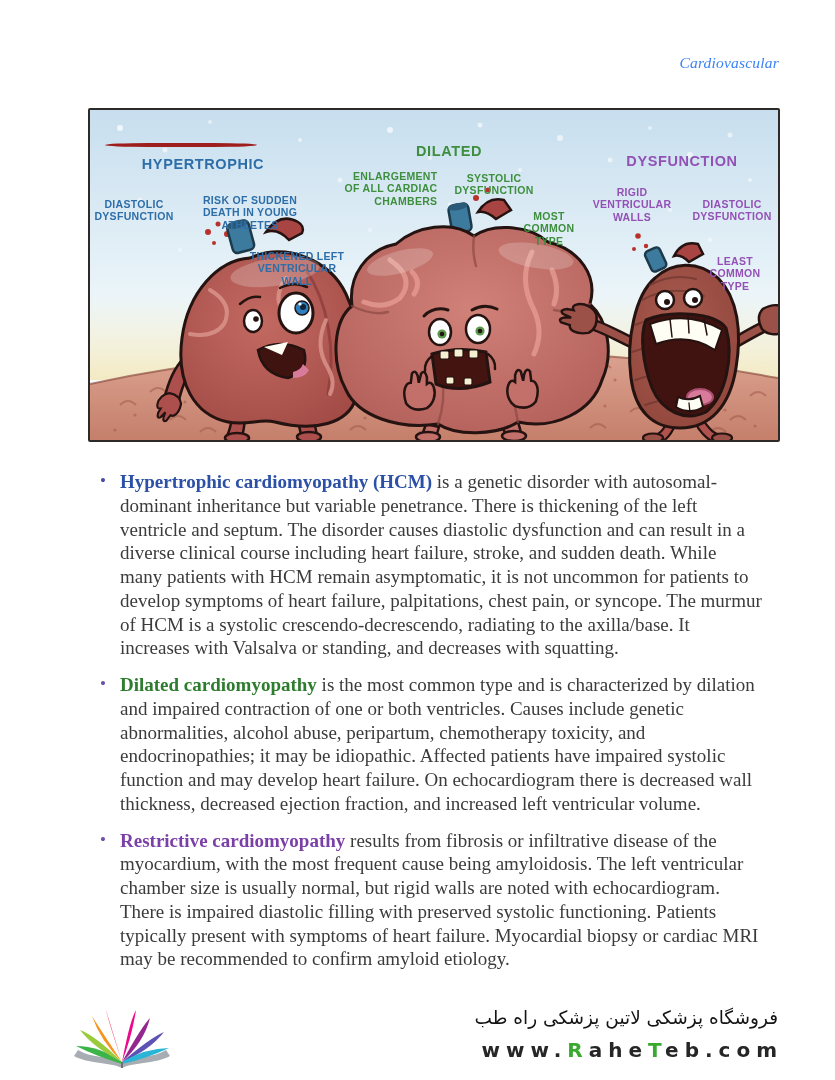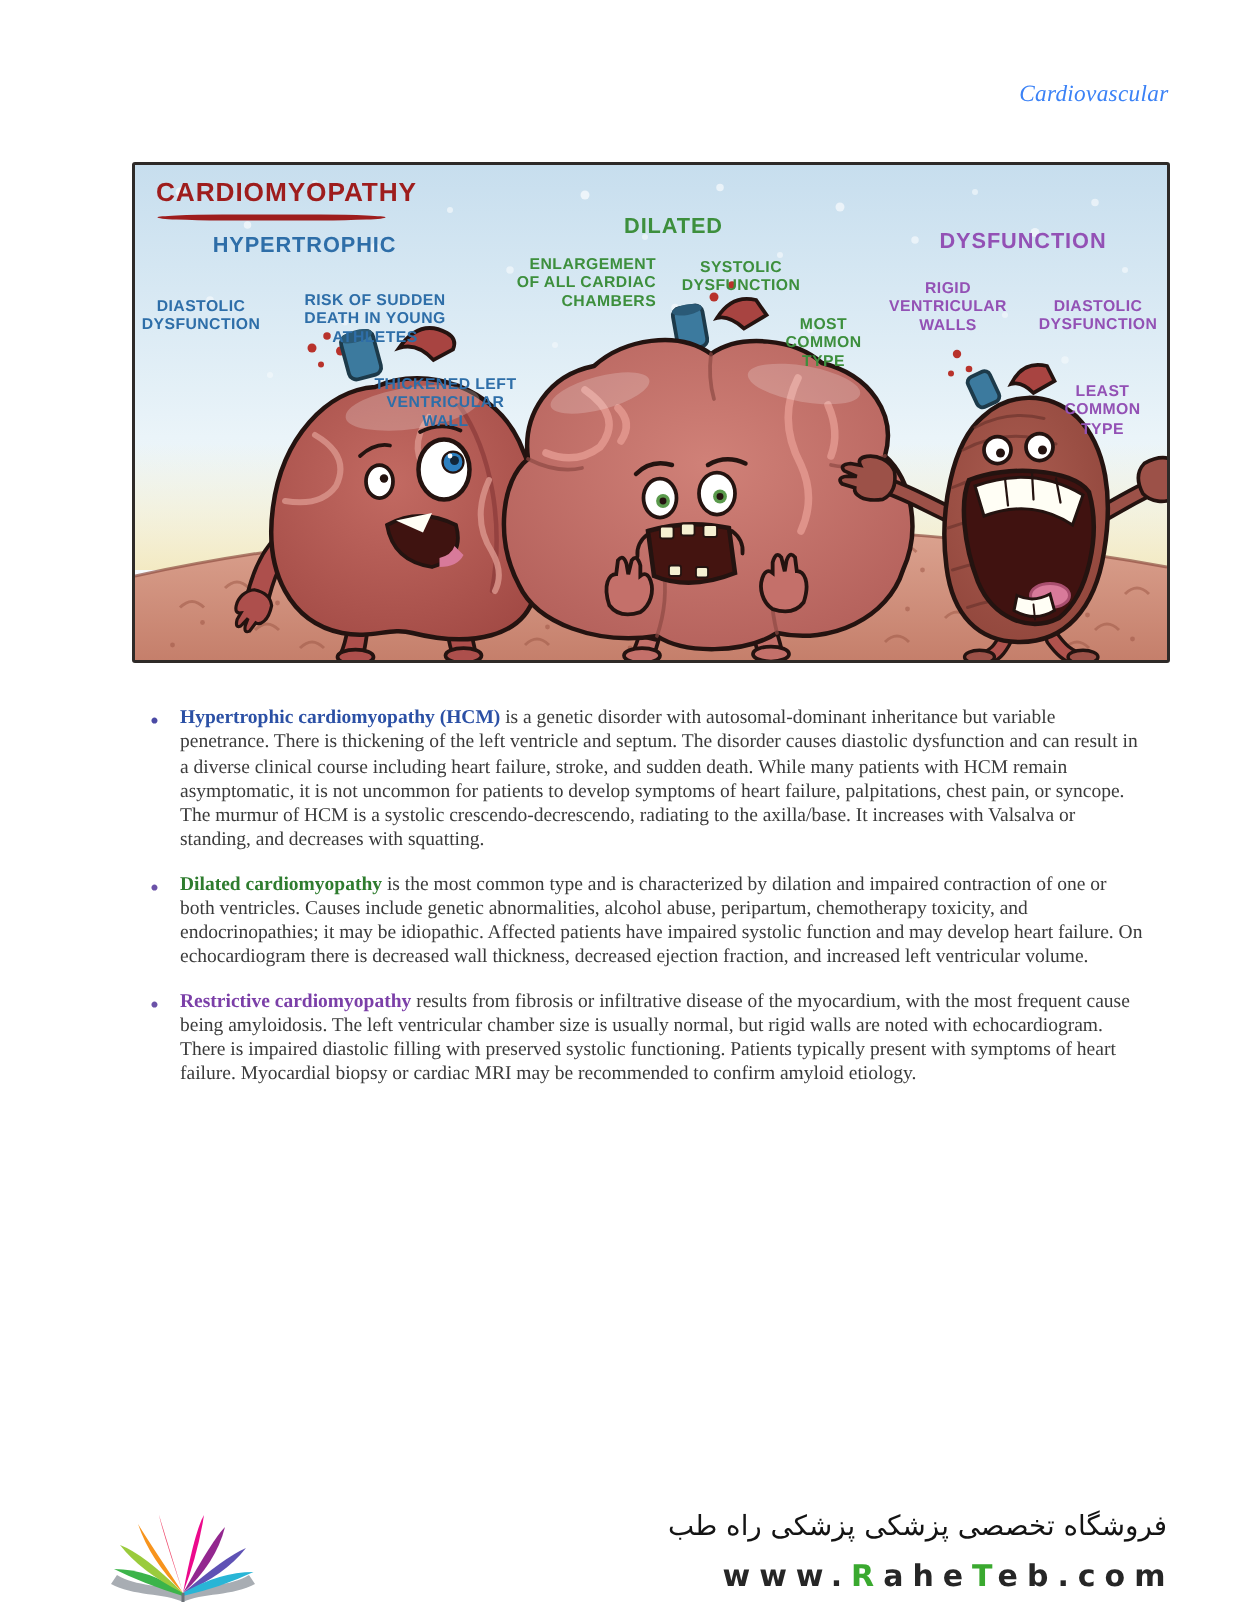--- a/index.html
+++ b/index.html
@@ -20,21 +20,21 @@
   .ctitle{font-size:14.5px;letter-spacing:.6px;}
   .main-title{position:absolute;left:14px;top:8px;z-index:3;font-family:"Liberation Sans",sans-serif;
           font-weight:bold;font-size:17.5px;letter-spacing:.6px;}
   .title-underline{position:absolute;left:15px;top:33px;width:152px;height:3.5px;
           background:#9e1d1d;border-radius:50% / 100%;z-index:3;}
 
   
   .bullets{position:absolute;left:100px;top:470px;width:662px;}
   .bullet{display:flex;margin-bottom:13px;}
   .dot{width:20px;flex:0 0 20px;font-size:17px;line-height:1.25;}
-  .btext{flex:1;font-size:13px;line-height:1.25;color:#3b3b3b;}
+  .btext{flex:1;font-size:19px;line-height:1.25;color:#3b3b3b;}
   .lead{font-weight:bold;}
 
   
   .logo{position:absolute;left:70px;top:1006px;}
   .farsi{position:absolute;top:1007px;right:57px;font-family:"DejaVu Sans",sans-serif;
          font-size:18.5px;color:#141414;direction:rtl;}
   .url{position:absolute;top:1038px;right:52px;font-family:"DejaVu Sans",sans-serif;
        font-weight:bold;font-size:20px;letter-spacing:6px;color:#262626;}
 </style>
 </head>
@@ -284,21 +284,20 @@
       <g stroke="#241310" stroke-width="1.5">
         <path d="M580,209 l2,18"></path>
           <path d="M598,205 l1,18"></path>
           <path d="M614,209 l3,16"></path>
       </g>
       <path d="M586,297 q14,8 27,0 l-3,-11 q-11,6 -22,1 z" fill="#fffef5" stroke="#241310" stroke-width="2"></path>
       <path d="M599,293 l1,10" stroke="#241310" stroke-width="1.3"></path>
     </g>
   </svg>
 
-  <div class="main-title" style="color: rgb(158, 29, 29);">CARDIOMYOPATHY</div>
   <div class="title-underline"></div>
 
   <div class="clabel ctitle" style="left: 113px; top: 46px; color: rgb(46, 110, 168); text-align: center;">HYPERTROPHIC</div>
   <div class="clabel" style="left: 44px; top: 88px; color: rgb(46, 110, 168);">DIASTOLIC
 DYSFUNCTION</div>
   <div class="clabel" style="left: 160px; top: 84px; color: rgb(46, 110, 168);">RISK OF SUDDEN
 DEATH IN YOUNG
 ATHLETES</div>
   <div class="clabel" style="left: 207px; top: 140px; color: rgb(46, 110, 168);">THICKENED LEFT
 VENTRICULAR
@@ -348,14 +347,14 @@
     <path d="M52,56 Q26,30 10,24 Q24,42 52,56 Z" fill="#9acb3c"></path>
     <path d="M52,56 Q28,20 22,10 Q30,34 52,56 Z" fill="#f7941d"></path>
     <path d="M52,56 Q38,14 36,4 Q44,30 52,56 Z" fill="#ef4b6e"></path>
     <path d="M52,56 Q60,14 66,4 Q62,30 52,56 Z" fill="#ec098c"></path>
     <path d="M52,56 Q72,20 80,12 Q74,36 52,56 Z" fill="#93278f"></path>
     <path d="M52,56 Q80,32 94,26 Q80,44 52,56 Z" fill="#5f52b5"></path>
     <path d="M52,56 Q76,42 99,42 Q78,52 52,58 Z" fill="#29b5d6"></path>
     <path d="M51,56 L53,56 L53,62 L51,62 Z" fill="#6d7278"></path>
   </g>
 </svg>
-<div class="farsi">فروشگاه تخصصی پزشکی پزشکی  راه طب</div>
+<div class="farsi">فروشگاه پزشکی لاتین پزشکی  راه طب</div>
 <div class="url"><span>www.</span><span style="color: rgb(58, 169, 47);">R</span><span>ahe</span><span style="color: rgb(58, 169, 47);">T</span><span>eb.com</span></div>
 
 </body></html>

